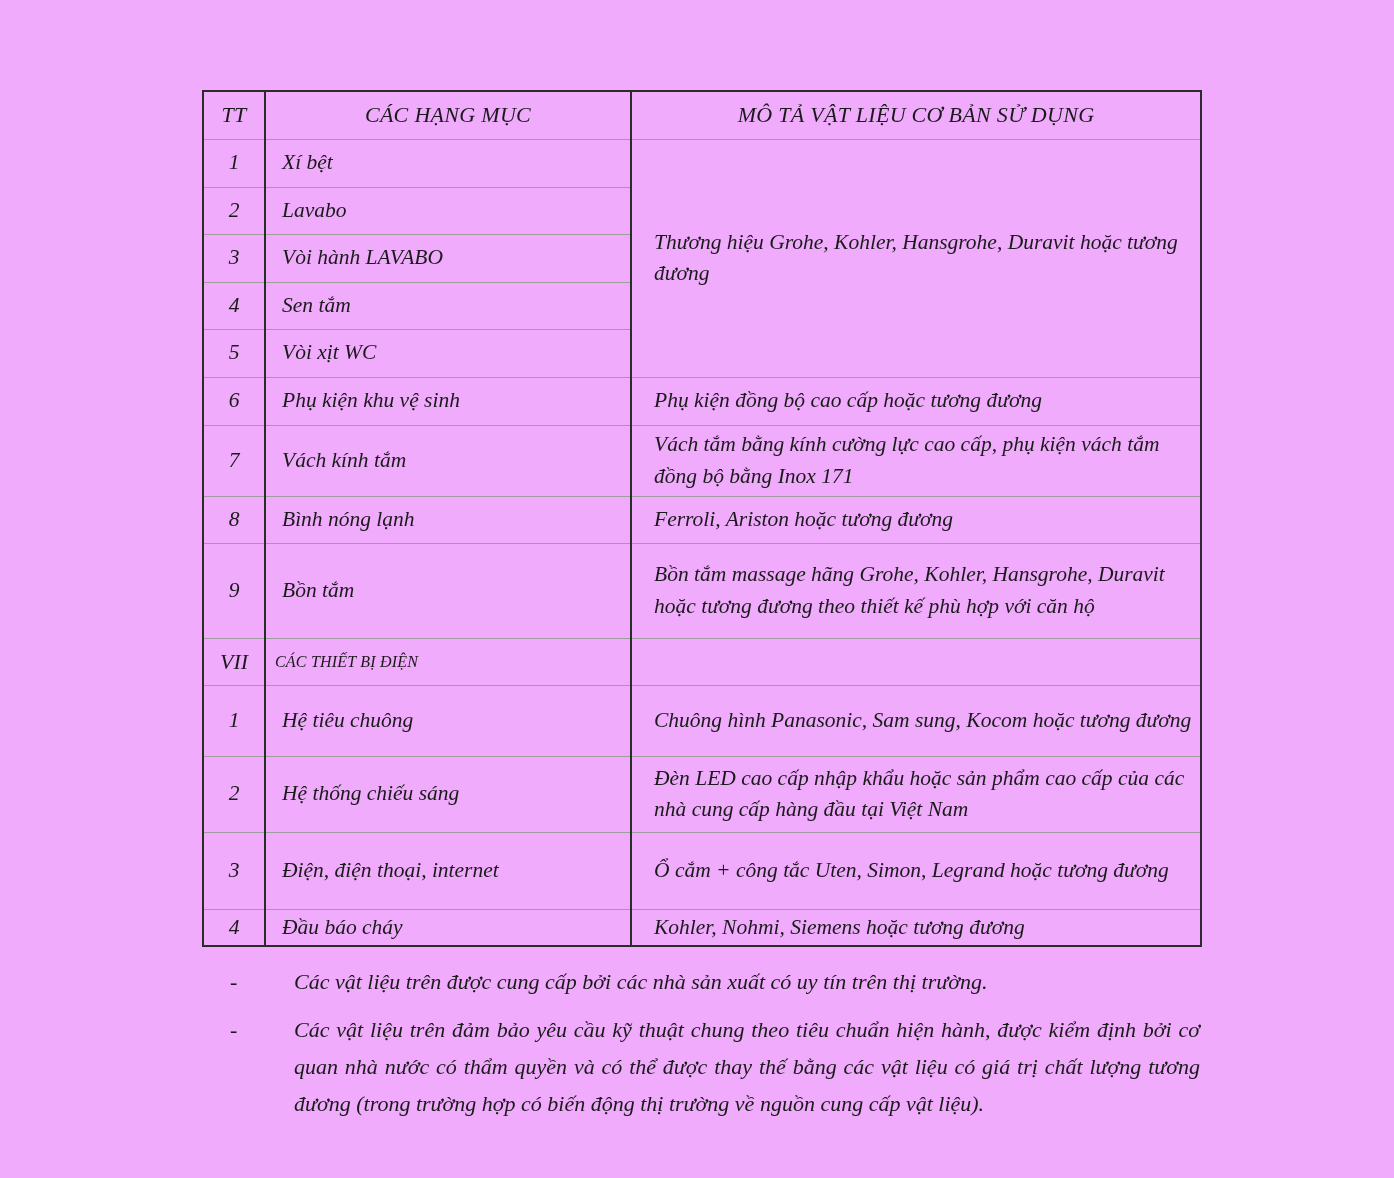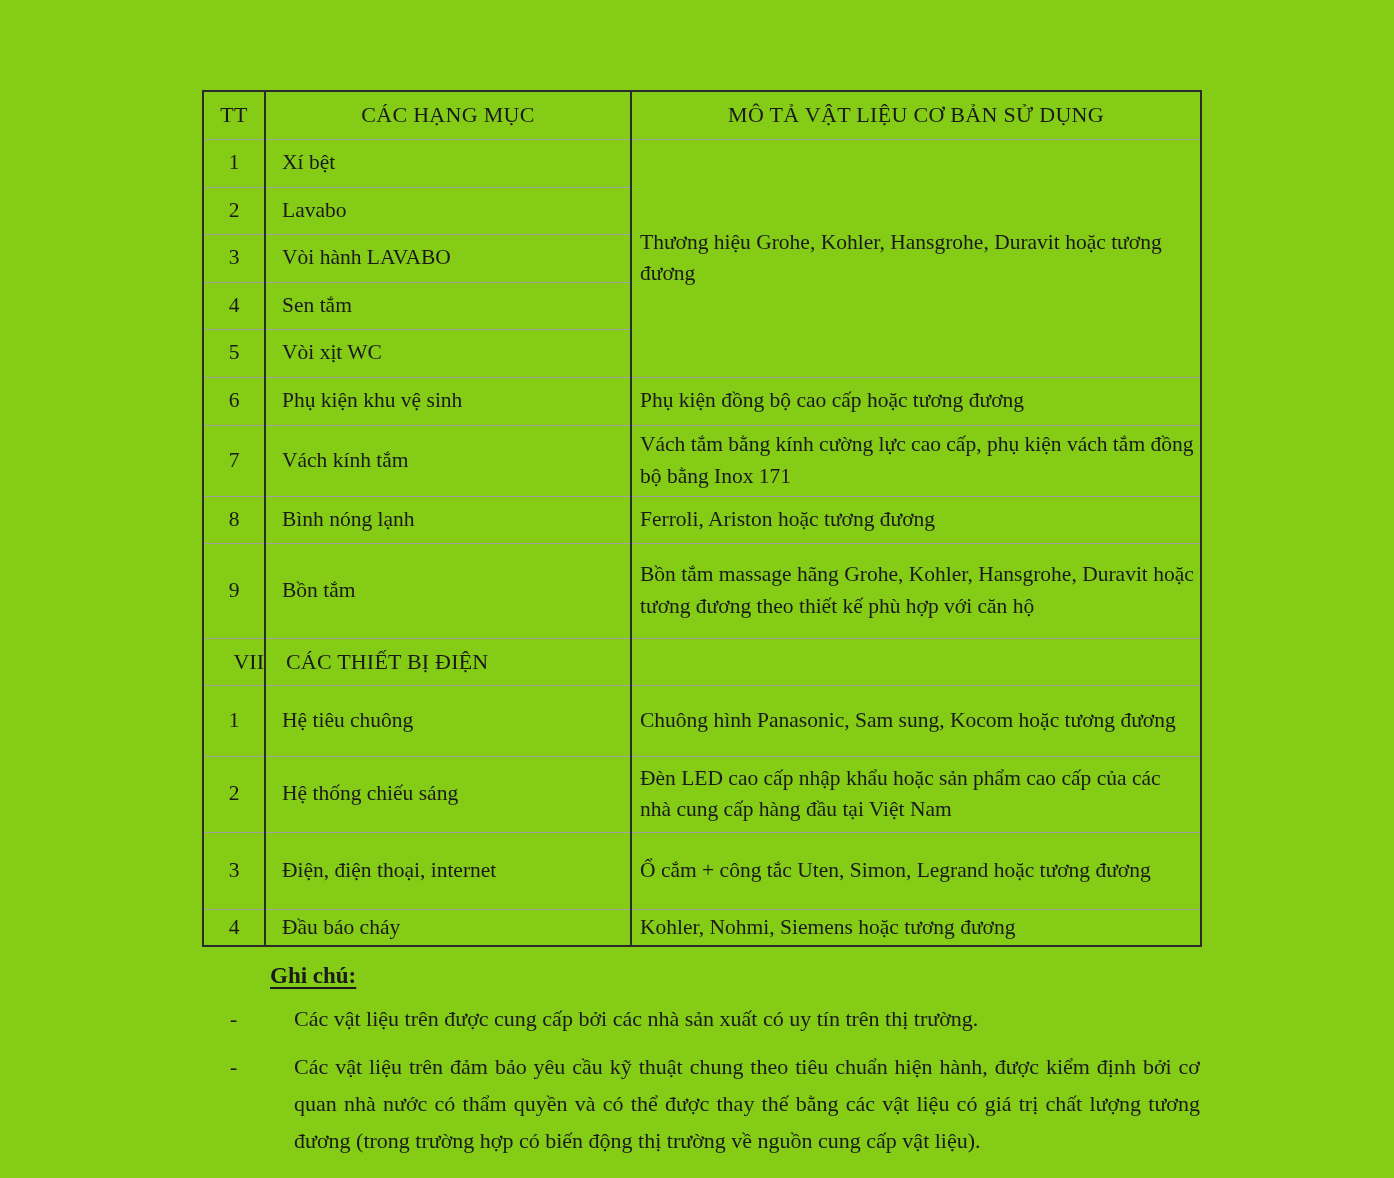--- a/index.html
+++ b/index.html
@@ -9,21 +9,22 @@
     height: 1178px;
     font-family: "Liberation Serif", "DejaVu Serif", serif;
     color: #1a1a1a;
     overflow: hidden;
   }
   .page {
     position: relative;
     width: 1394px;
     height: 1178px;
     padding: 90px 0 0 202px;
-    background: #84cc16;
+    background: #f0abfc;
+    font-style: italic;
   }
   table.spec-table {
     border-collapse: collapse;
     width: 998px;
     table-layout: fixed;
     border: 2px solid #2b2b2b;
     font-size: 21.5px;
   }
   table.spec-table td, table.spec-table th {
     border-left: 2px solid #2b2b2b;
@@ -34,23 +35,23 @@
   }
   table.spec-table tr.header-row th { border-top: none; }
   th.col-tt, th.col-item, th.col-desc {
     text-align: center;
     font-weight: bold;
     font-size: 22px;
     letter-spacing: 0.3px;
   }
   td.tt { text-align: center; }
   td.item { text-align: left; padding-left: 16px; padding-right: 4px; }
-  td.desc { text-align: left; padding-left: 8px; padding-right: 4px; margin-top: 13px; }
-  td.section-no { text-align: right; font-weight: bold; font-size: 22px; }
-  td.section-title { font-weight: bold; font-size: 22px; padding-left: 20px; letter-spacing: 0.2px; }
+  td.desc { text-align: left; padding-left: 22px; padding-right: 4px; margin-top: 13px; }
+  td.section-no { text-align: center; font-weight: bold; font-size: 22px; }
+  td.section-title { font-weight: bold; font-size: 16px; padding-left: 9px; letter-spacing: 0.2px; }
   
   tr.h48  { height: 48px; }
   tr.h47  { height: 47px; }
   tr.h71  { height: 71px; }
   tr.h95  { height: 95px; }
   tr.h76  { height: 76px; }
   tr.h77  { height: 77px; }
   tr.h37  { height: 37px; }
 
   .notes {
@@ -169,21 +170,20 @@
       </tr>
       <tr class="h37">
         <td class="tt">4</td>
         <td class="item">Đầu báo cháy</td>
         <td class="desc">Kohler, Nohmi, Siemens hoặc tương đương</td>
       </tr>
     </tbody>
   </table>
 
   <div class="notes">
-    <div class="notes-title">Ghi chú:</div>
     <div class="note-item">
       <span class="note-dash">-</span>
       <div class="note-text">Các vật liệu trên được cung cấp bởi các nhà sản xuất có uy tín trên thị trường.</div>
     </div>
     <div class="note-item">
       <span class="note-dash">-</span>
       <div class="note-text">Các vật liệu trên đảm bảo yêu cầu kỹ thuật chung theo tiêu chuẩn hiện hành, được kiểm định bởi cơ quan nhà nước có thẩm quyền và có thể được thay thế bằng các vật liệu có giá trị chất lượng tương đương (trong trường hợp có biến động thị trường về nguồn cung cấp vật liệu).</div>
     </div>
   </div>
 

